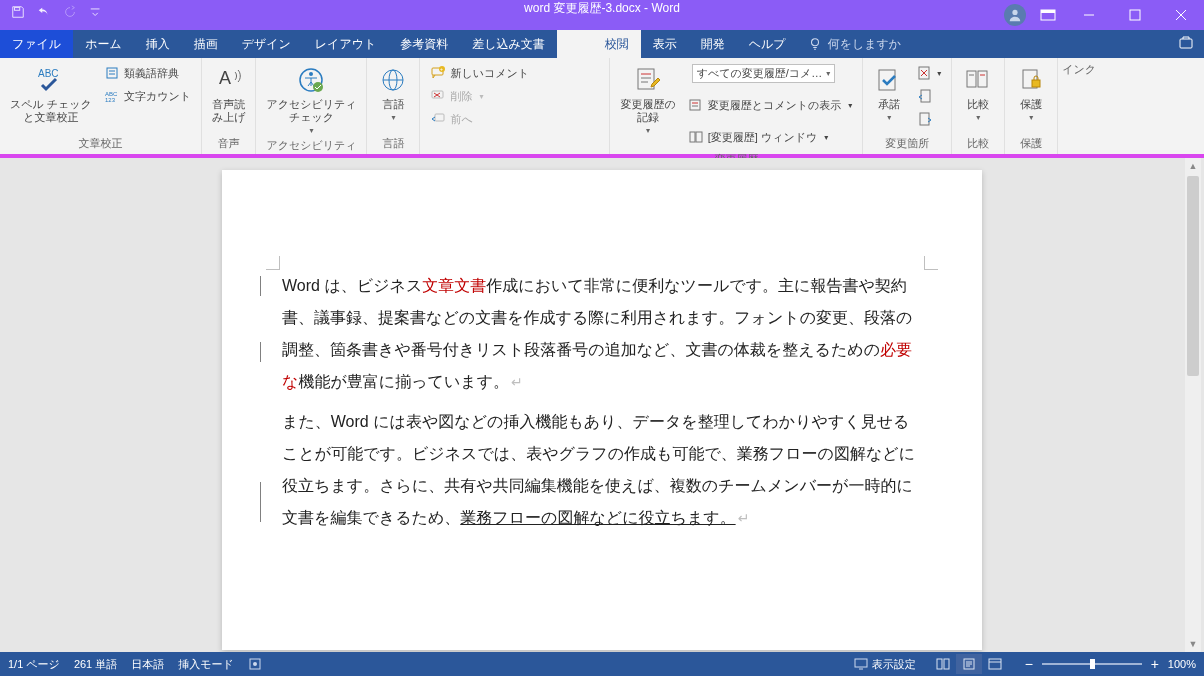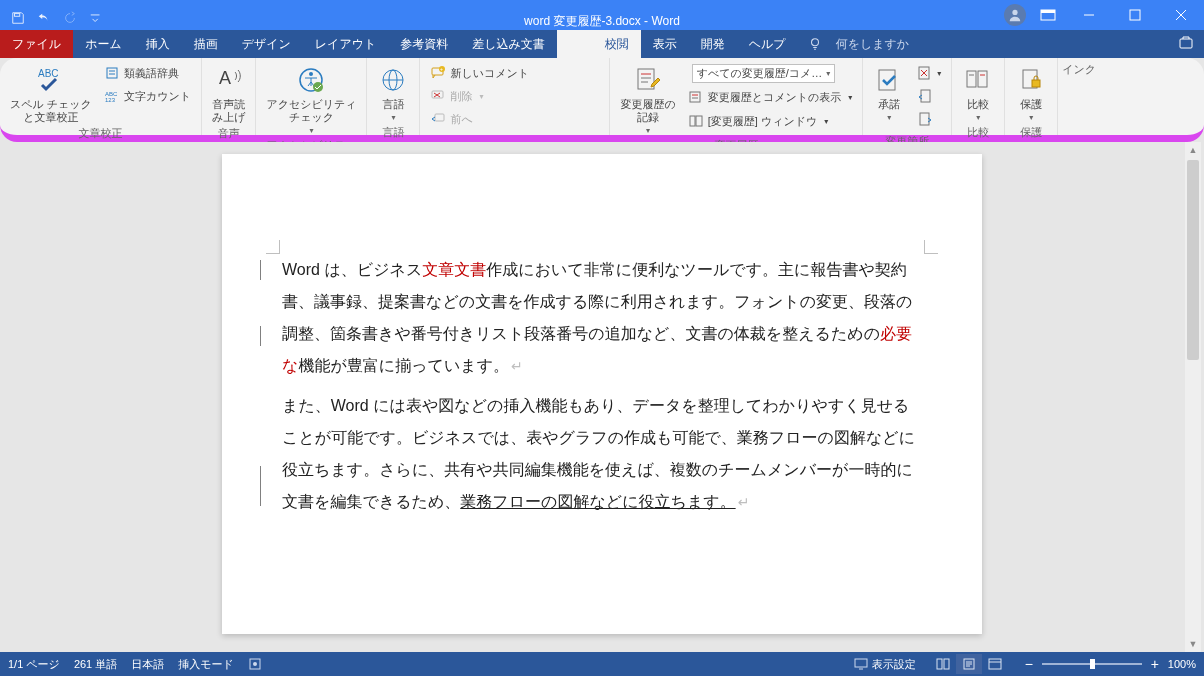--- a/index.html
+++ b/index.html
@@ -1,43 +1,43 @@
 <!DOCTYPE html>
 <html><head>
 <meta charset="utf-8">
 <style>
 * { margin: 0; padding: 0; box-sizing: border-box; font-family: "Yu Gothic UI", "Meiryo", sans-serif; }
 body { background: #e6e6e6; width: 1204px; height: 676px; overflow: hidden; display: flex; flex-direction: column; }
 
 
-.titlebar { background: #3b82f6; height: 30px; display: flex; align-items: flex-end; color: #fff; font-size: 12px; position: relative; }
+.titlebar { background: #8b5cf6; height: 30px; display: flex; align-items: flex-start; color: #fff; font-size: 12px; position: relative; }
 .titlebar-left { display: flex; align-items: center; padding-left: 6px; gap: 2px; }
 .qat-btn { width: 24px; height: 24px; display: flex; align-items: center; justify-content: center; cursor: pointer; }
 .qat-icon { width: 14px; height: 14px; fill: #fff; opacity: 0.9; }
 .qat-disabled .qat-icon { opacity: 0.4; }
 .titlebar-title { position: absolute; left: 50%; transform: translateX(-50%); color: #fff; font-size: 12px; }
 .titlebar-right { margin-left: auto; display: flex; align-items: center; }
 .win-btn { width: 46px; height: 30px; display: flex; align-items: center; justify-content: center; cursor: pointer; }
 .win-btn svg { width: 12px; height: 12px; stroke: #fff; fill: none; stroke-width: 1; }
 .user-circle { width: 22px; height: 22px; border-radius: 50%; background: #5a7bb0; margin-right: 8px; display:flex;align-items:center;justify-content:center;}
 .user-circle svg{width:14px;height:14px;fill:#c9d6ec;}
 .ribbon-opts { width: 28px; height: 28px; display:flex;align-items:center;justify-content:center;margin-right:4px;}
 
 
 .menubar { background: #2b579a; height: 28px; display: flex; align-items: stretch; color: #fff; font-size: 12px; }
 .menu-tab { padding: 0 12px; display: flex; align-items: center; cursor: pointer; }
-.menu-tab.file { background: #b91c1c; }
+.menu-tab.file { background: #1d4ed8; }
 .menu-tab.active { background: #f3f3f3; color: #2b579a; padding-left: 48px; }
-.tell-me { display: flex; align-items: center; padding: 0 10px; gap: 14px; color: #cdd9ee; }
+.tell-me { display: flex; align-items: center; padding: 0 10px; gap: 6px; color: #cdd9ee; }
 .tell-me svg { width: 14px; height: 14px; fill: none; stroke: #cdd9ee; stroke-width:1.2; }
 .menubar-right { margin-left: auto; display: flex; align-items: center; padding-right: 8px; }
 .menubar-right svg { width: 18px; height: 18px; fill: #fff; }
 
 
-.ribbon { background: #f3f3f3; height: 84px; display: flex; border-bottom: 7px solid #d946ef; font-size: 11px; color: #444; border-radius: 17px; }
+.ribbon { background: #f3f3f3; height: 100px; display: flex; border-bottom: 4px solid #d946ef; font-size: 11px; color: #444; }
 .ribbon-group { display: flex; flex-direction: column; border-right: 1px solid #e0e0e0; padding: 2px 4px 0 4px; }
 .ribbon-group-content { flex: 1; display: flex; align-items: flex-start; }
 .ribbon-group-label { text-align: center; font-size: 11px; color: #666; padding: 2px 0 3px 0; position: relative; }
 .ribbon-group-label.has-launcher::after { content: "⌟"; position: absolute; right: 2px; bottom: 2px; font-size: 9px; color: #888; }
 .big-btn { display: flex; flex-direction: column; align-items: center; justify-content: flex-start; padding: 4px 6px 0 6px; cursor: pointer; text-align: center; line-height: 1.2; min-width: 44px; }
 .big-btn .icon-box { width: 32px; height: 32px; display: flex; align-items: center; justify-content: center; margin-bottom: 2px; }
 .big-btn.with-arrow::after { content: "▾"; font-size: 8px; color: #666; margin-top: 2px; }
 .small-row { display: flex; flex-direction: column; gap: 1px; padding: 2px 2px; }
 .small-btn { display: flex; align-items: center; gap: 4px; padding: 2px 4px; cursor: pointer; white-space: nowrap; height: 22px; }
 .small-btn.disabled { color: #aaa; }
@@ -308,21 +308,21 @@
               <rect x="4" y="3" width="16" height="20" fill="none" stroke="#777"></rect>
               <line x1="7" y1="8" x2="17" y2="8" stroke="#c33"></line>
               <line x1="7" y1="12" x2="17" y2="12" stroke="#777"></line>
               <line x1="7" y1="16" x2="14" y2="16" stroke="#777"></line>
               <path d="M18 18l6-6 2 2-6 6-3 1z" fill="#e8b923" stroke="#b8860b"></path>
             </svg>
           </div>
         <span style="white-space:pre-line">変更履歴の
 記録</span>
       </div>
-      <div class="small-row" style="gap:2px">
+      <div class="small-row" style="gap:10px">
         <div class="tracking-dd">
             <span class="si"><svg viewBox="0 0 14 14">
                 <rect x="1" y="2" width="8" height="10" fill="none" stroke="#777"></rect>
                 <rect x="9" y="4" width="4" height="3" fill="#c33"></rect>
               </svg></span>
             <span class="dd-box">すべての変更履歴/コメ…</span>
           </div>
         <div class="small-btn">
             <span class="si">
               <svg viewBox="0 0 14 14">

